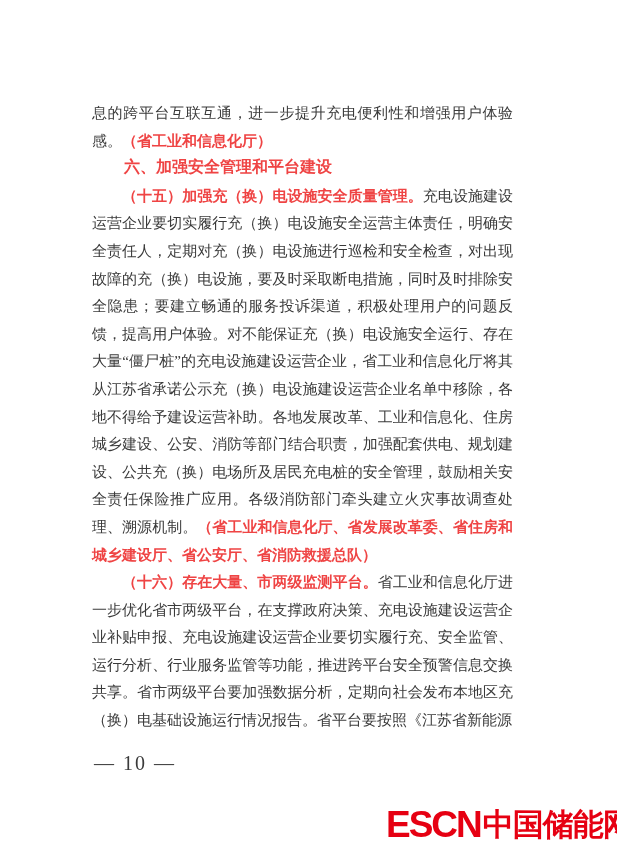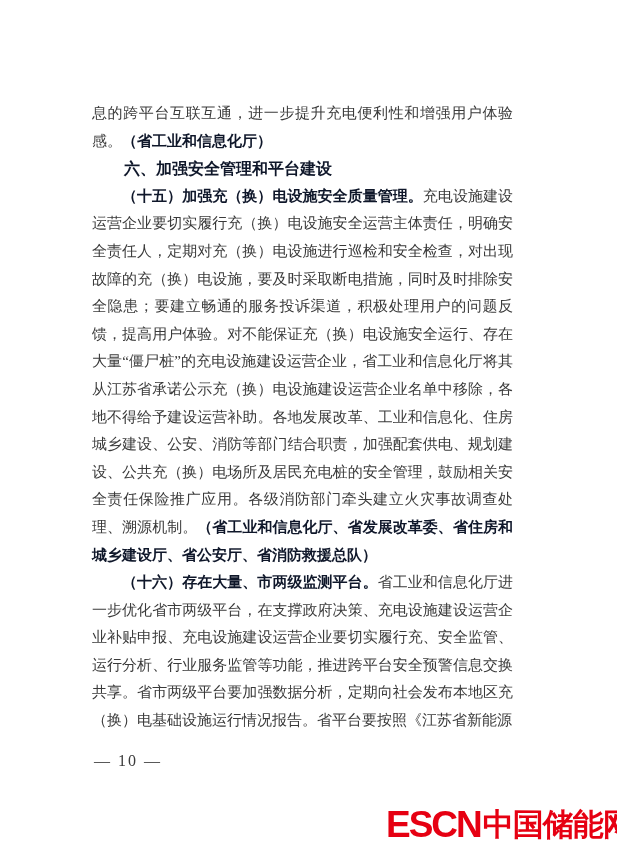--- a/index.html
+++ b/index.html
@@ -31,35 +31,35 @@
     padding: 0;
   }
   .para-continuation {
     text-indent: 0;
   }
   .para-body {
     text-indent: 2em;
   }
   .para-heading {
     text-indent: 2em;
-    font-family: Liberation Serif, serif;
+    font-family: Liberation Mono, monospace;
     font-weight: bold;
     font-size: 16px;
     color: #1f1f1f;
   }
   .run-bold {
     font-weight: bold;
-    color: #0f172a;
+    color: #ef4444;
     margin-top: 48px;
   }
   .page-number {
     position: absolute;
     left: 94px;
     top: 752px;
-    font-size: 16px;
+    font-size: 20px;
     letter-spacing: 2px;
     color: #3b3b3b;
     font-family: "Liberation Serif", serif;
   }
   .logo {
     position: absolute;
     left: 386px;
     top: 806px;
     display: flex;
     align-items: center;

